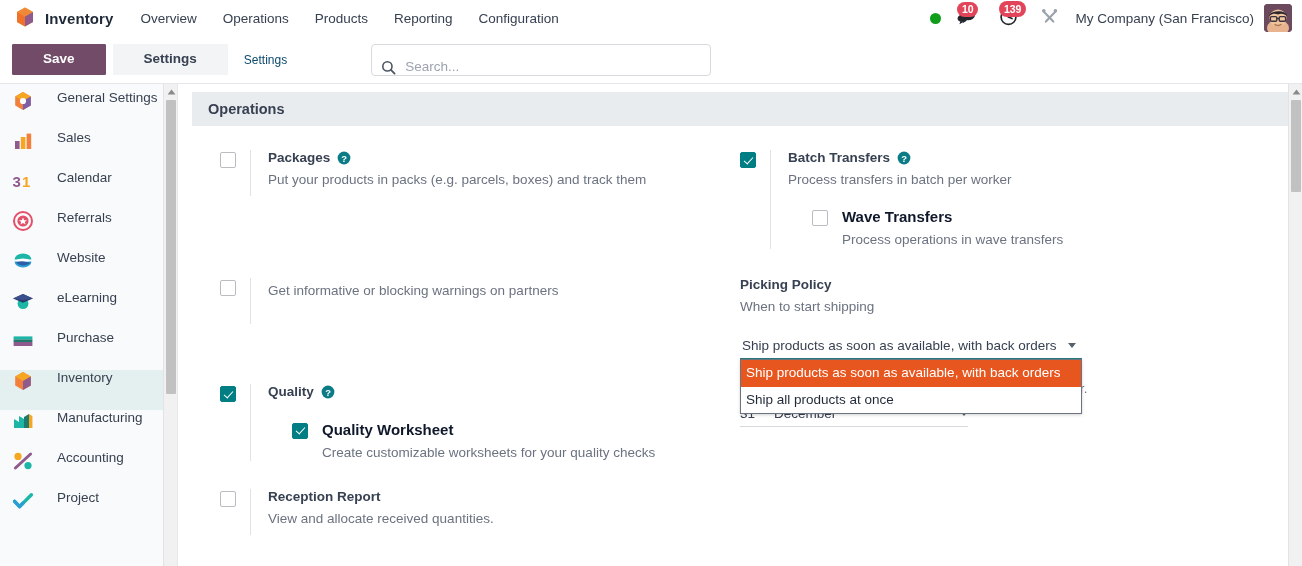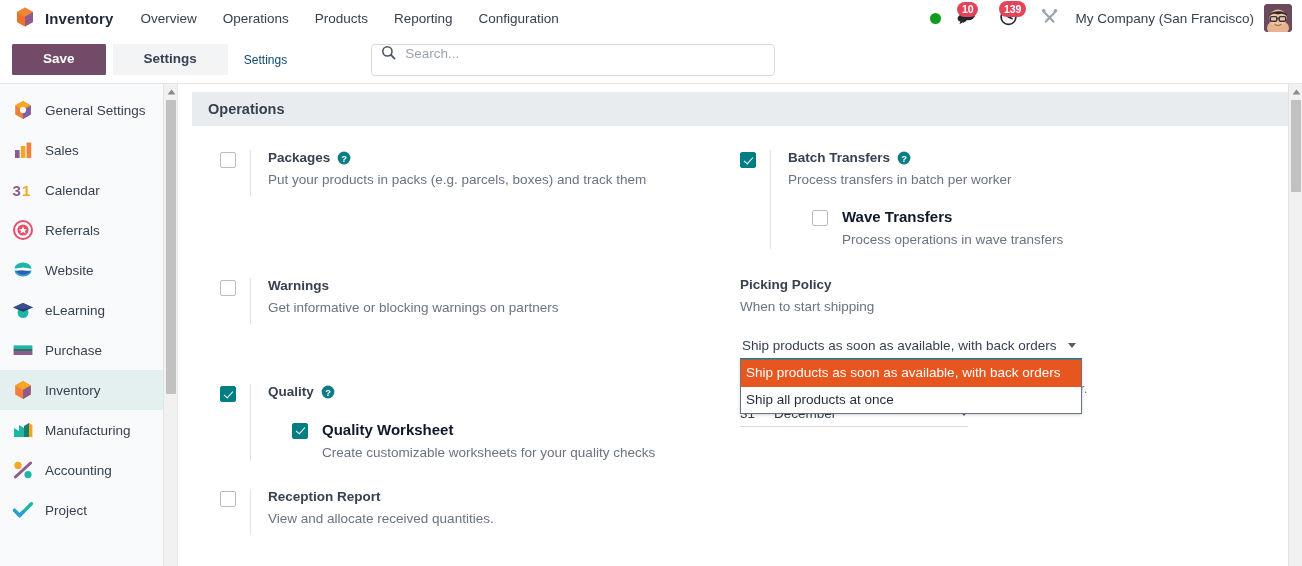--- a/index.html
+++ b/index.html
@@ -111,24 +111,24 @@
     background: #f3f4f6; color: #374151; font-weight: bold;
     border-color: #f3f4f6;
     margin-left: 7px;
   }
   .page-title {
     font-size: 12px; color: #0c4a6e; margin-left: 16px;
     white-space: nowrap;
   }
   .searchbox {
     margin-left: 84px;
-    width: 404px; height: 32px;
+    width: 340px; height: 32px;
     border: 1px solid #d7d9dd;
     border-radius: 4px;
-    display: flex; align-items: flex-start;
+    display: flex; align-items: flex-end;
     padding: 0 9px;
     background: #fff;
   }
   .searchbox .s-ico { margin-right: 7px; display:flex; align-items:center; }
   .searchbox input {
     border: none; outline: none;
     font-size: 13.5px;
     font-family: inherit;
     color: #374151;
     width: 100%;
@@ -148,22 +148,22 @@
     width: 178px;
     min-width: 178px;
     background: #f9fafb;
     border-right: 1px solid #e5e7eb;
     height: 482px;
     overflow: hidden;
     position: relative;
     padding-top: 6px;
   }
   .side-item {
-    display: flex; align-items: center;
-    gap: 11px;
+    display: flex; align-items: flex-start;
+    gap: 23px;
     height: 40px;
     padding: 0 10px 0 12px;
     cursor: pointer;
     font-size: 13.5px;
     color: #374151;
   }
   .side-item.active { background: #e3f0ef; }
   .side-ico { width: 22px; height: 22px; flex: 0 0 22px; display:block; }
 
   
@@ -621,21 +621,20 @@
                   </svg>
                 </span>
               </div>
               <div class="st-desc">Put your products in packs (e.g. parcels, boxes) and track them</div>
             </div>
           </div>
 
           <div class="setting-row" style="margin-bottom:60px;">
             <span class="cb"></span>
             <div class="setting-text">
-              <div class="st-label">Warnings</div>
               <div class="st-desc">Get informative or blocking warnings on partners</div>
             </div>
           </div>
 
           <div class="setting-row" style="margin-bottom:28px;">
             <span class="cb checked"></span>
             <div class="setting-text">
               <div class="st-label">
                 <span>Quality</span>
                 <span class="help-ico">

